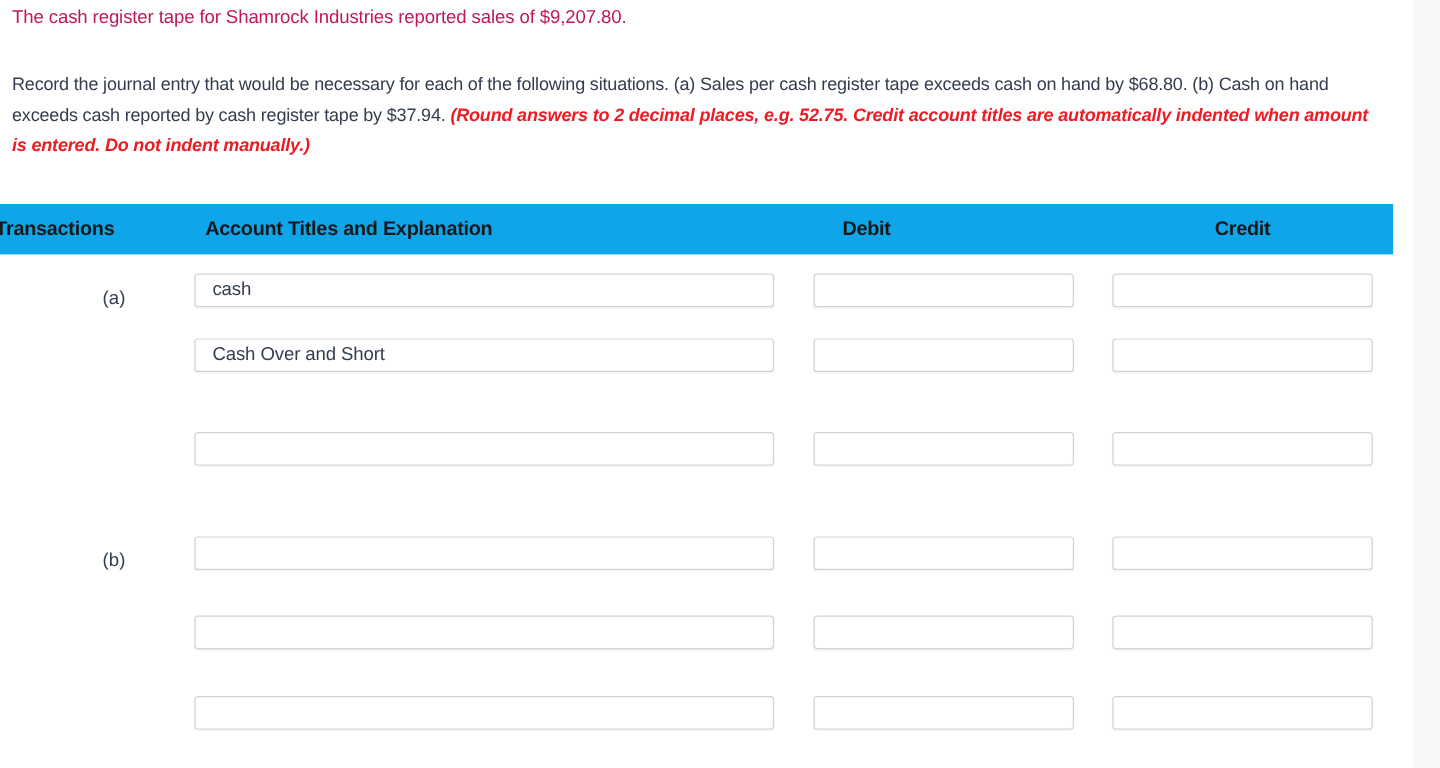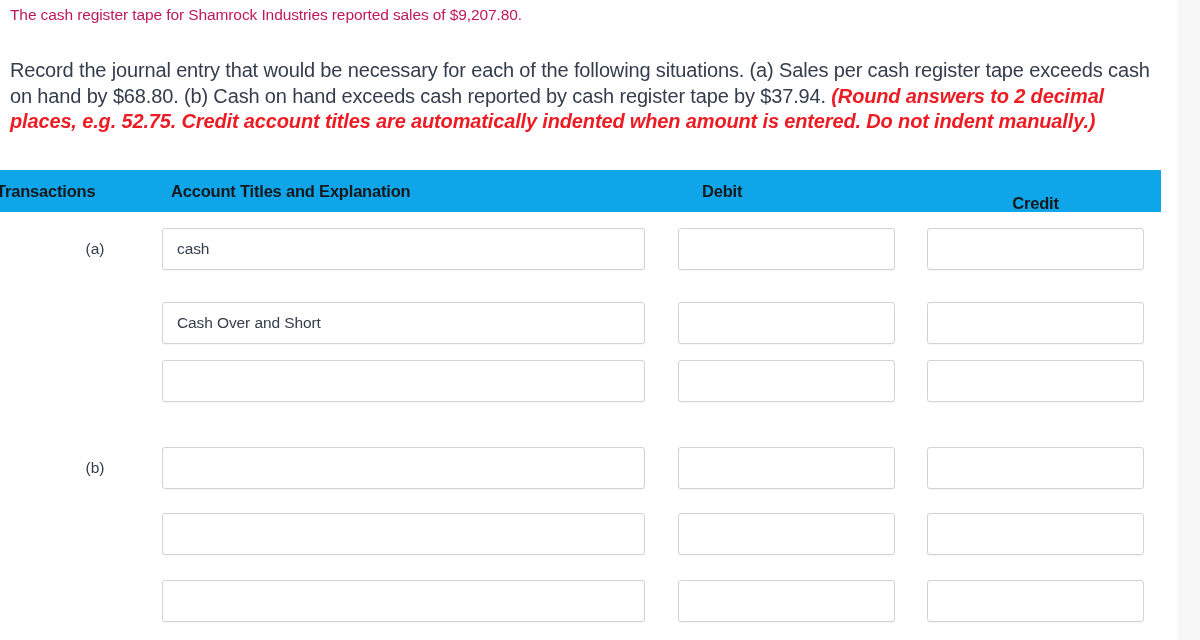--- a/index.html
+++ b/index.html
@@ -47,21 +47,21 @@
     line-height: 22px;
     color: #be185d;
     letter-spacing: -0.1px;
   }
 
   .q-body {
     position: absolute;
     left: 10px;
     top: 58px;
     width: 1145px;
-    font-size: 20px;
+    font-size: 15px;
     line-height: 25.5px;
     color: #333d4d;
     letter-spacing: -0.15px;
   }
 
   .q-body .hint {
     color: #ed1c24;
     font-weight: bold;
     font-style: italic;
   }
@@ -83,21 +83,21 @@
     line-height: 42px;
     font-size: 16.5px;
     font-weight: bold;
     color: #16181c;
     white-space: nowrap;
     letter-spacing: -0.2px;
   }
   .th-transactions { left: -4px; }
   .th-account      { left: 171px; }
   .th-debit        { left: 702px; width: 217px; text-align: left; }
-  .th-credit       { left: 927px; width: 217px; text-align: center; margin-top: 12px; }
+  .th-credit       { left: 927px; width: 217px; text-align: center; }
 
   
   .row {
     position: absolute;
     left: 0;
     width: 1161px;
     height: 42px;
   }
 
   .txn-label {
@@ -108,21 +108,21 @@
     height: 42px;
     line-height: 42px;
     text-align: center;
     font-size: 15.5px;
     color: #333d4d;
   }
 
   .cell-input {
     position: absolute;
     top: 0;
-    height: 42px;
+    height: 28px;
     box-sizing: border-box;
     background: #ffffff;
     border: 1px solid #d3d3d3;
     border-radius: 3px;
     box-shadow: 0 1px 1px rgba(0,0,0,0.045);
     font-family: "Liberation Sans", sans-serif;
     font-size: 15.5px;
     color: #333d4d;
     padding: 0 0 0 14px;
     outline: none;
@@ -152,21 +152,21 @@
     <div class="th th-credit">Credit</div>
   </div>
 
   <div class="row" style="top:228px;">
     <div class="txn-label">(a)</div>
     <input class="cell-input in-account" type="text" value="cash" style="">
     <input class="cell-input in-debit" type="text" value="" style="">
     <input class="cell-input in-credit" type="text" value="" style="">
   </div>
 
-  <div class="row" style="top:302px;">
+  <div class="row" style="top:282px;">
     <div class="txn-label"></div>
     <input class="cell-input in-account" type="text" value="Cash Over and Short" style="">
     <input class="cell-input in-debit" type="text" value="" style="">
     <input class="cell-input in-credit" type="text" value="" style="">
   </div>
 
   <div class="row" style="top:360px;">
     <div class="txn-label"></div>
     <input class="cell-input in-account" type="text" value="" style="">
     <input class="cell-input in-debit" type="text" value="" style="">

